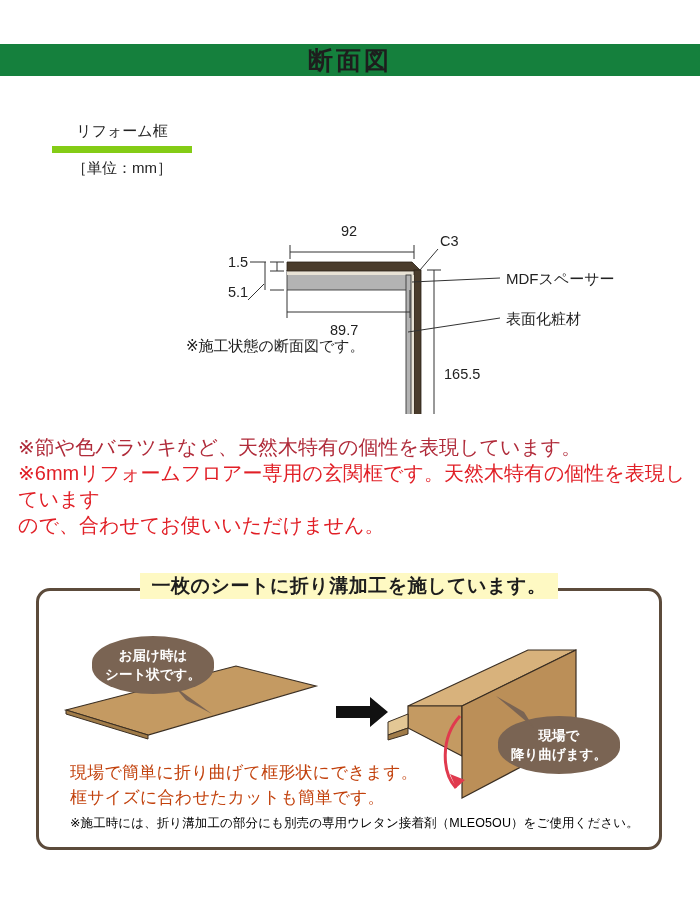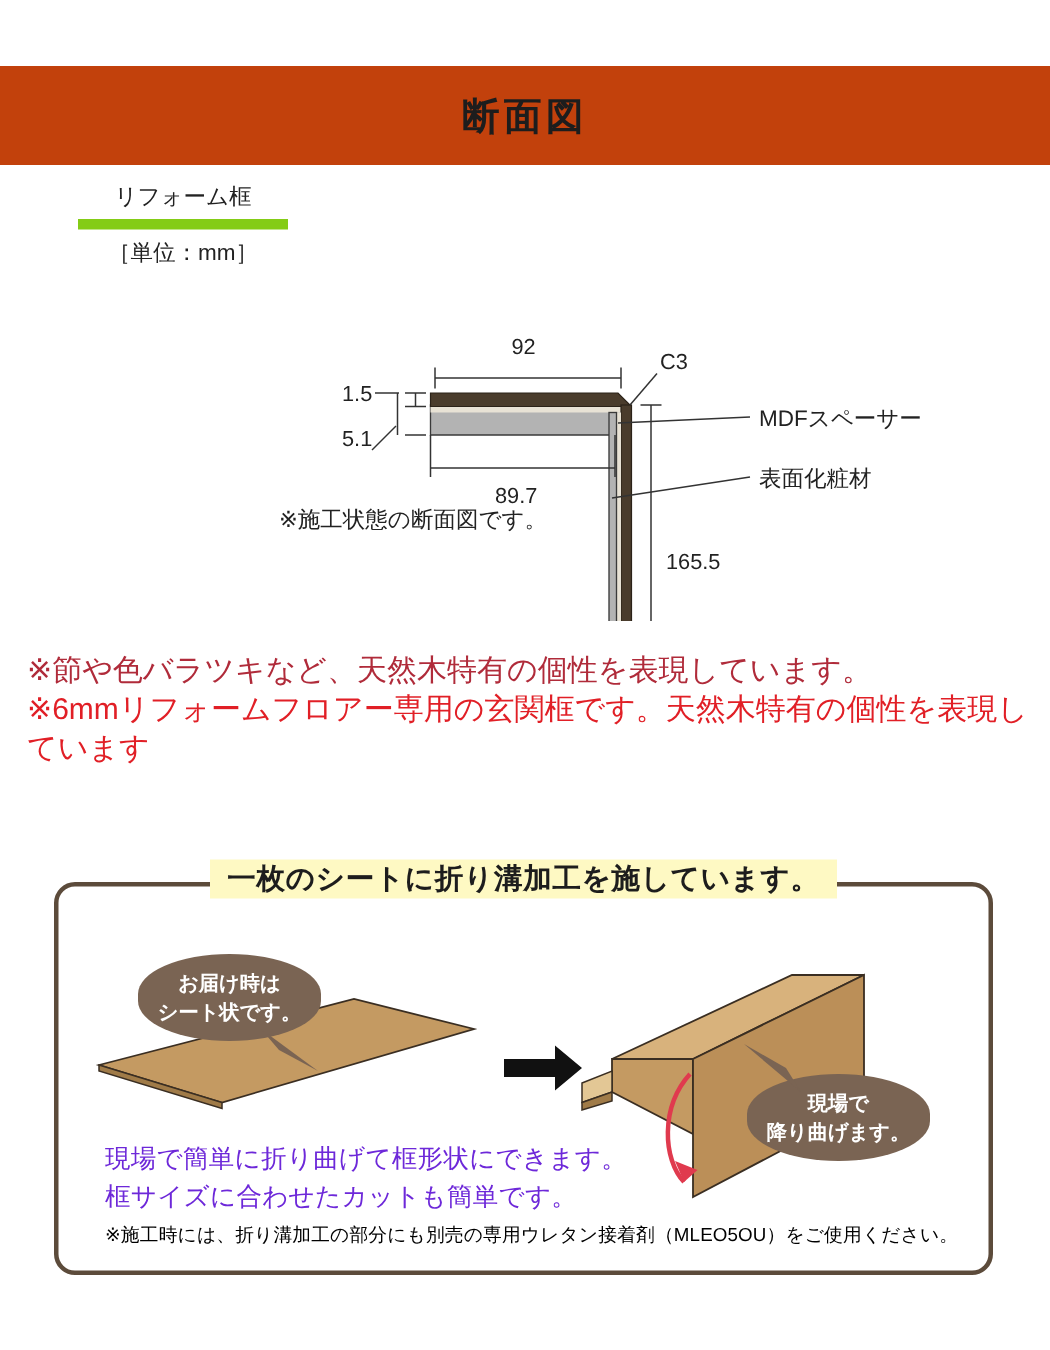--- a/index.html
+++ b/index.html
@@ -15,22 +15,22 @@
     color: #222222;
     overflow: hidden;
   }
 
   
   .header-band {
     position: absolute;
     left: 0;
     top: 44px;
     width: 700px;
-    height: 66px;
-    background: #c2410c;
+    height: 32px;
+    background: #15803d;
     display: flex;
     align-items: center;
     justify-content: center;
   }
   .header-title {
     font-size: 25px;
     font-weight: bold;
     letter-spacing: 3px;
     color: #1d1d1d;
   }
@@ -153,21 +153,21 @@
     width: 122px;
     height: 58px;
   }
 
   .panel-text {
     position: absolute;
     left: 70px;
     top: 760px;
     font-size: 17px;
     line-height: 25px;
-    color: #6d28d9;
+    color: #c2410c;
     letter-spacing: 0.2px;
   }
   .panel-text span { display: block; }
 
   .panel-footnote {
     position: absolute;
     left: 70px;
     top: 815px;
     font-size: 12.5px;
     color: #000000;
@@ -258,20 +258,21 @@
 
     <text class="dim-text" x="341" y="142">92</text>
   </svg>
 
   <div class="note-under-diagram">※施工状態の断面図です。</div>
 </div>
 
 <div class="red-notes">
   <span class="note-a">※節や色バラツキなど、天然木特有の個性を表現しています。</span>
   <span class="note-b">※6mmリフォームフロアー専用の玄関框です。天然木特有の個性を表現しています</span>
+  <span class="note-b">ので、合わせてお使いいただけません。</span>
 </div>
 
 <div class="panel"></div>
 
 <div class="panel-title-wrap">
   <span class="panel-title">一枚のシートに折り溝加工を施しています。</span>
 </div>
 
 <svg class="panel-art" width="626" height="262" viewBox="0 0 626 262">
 

